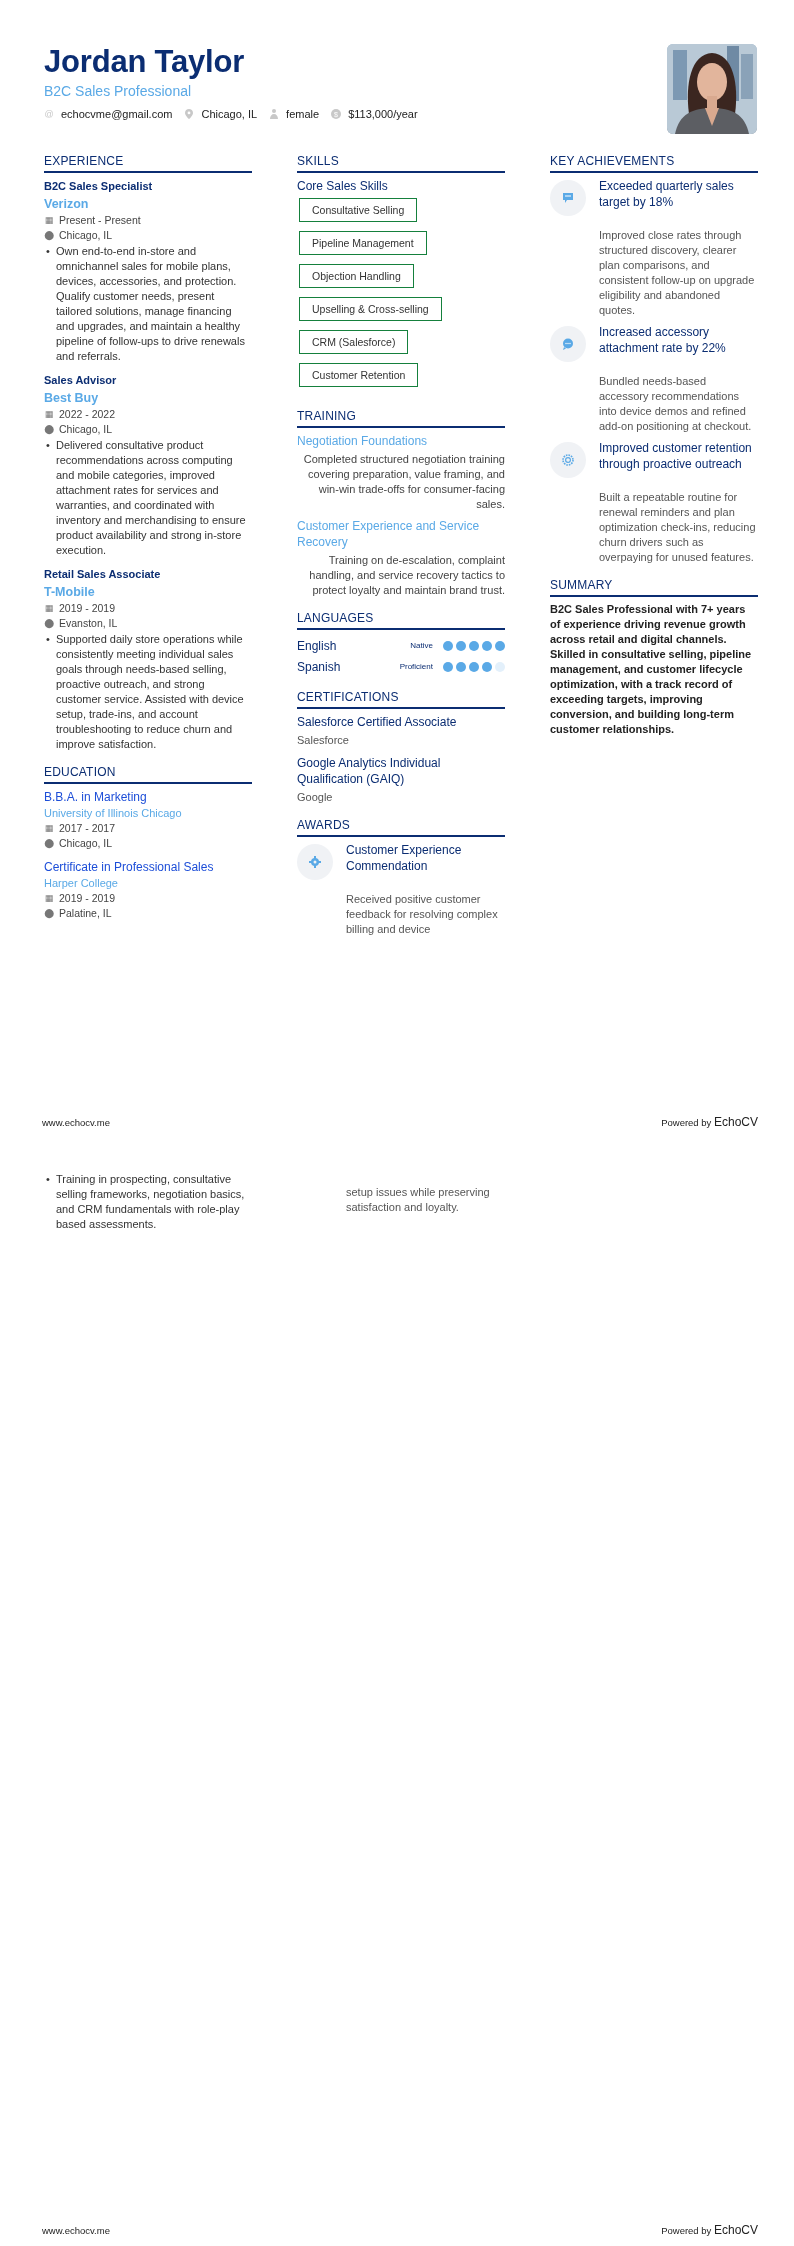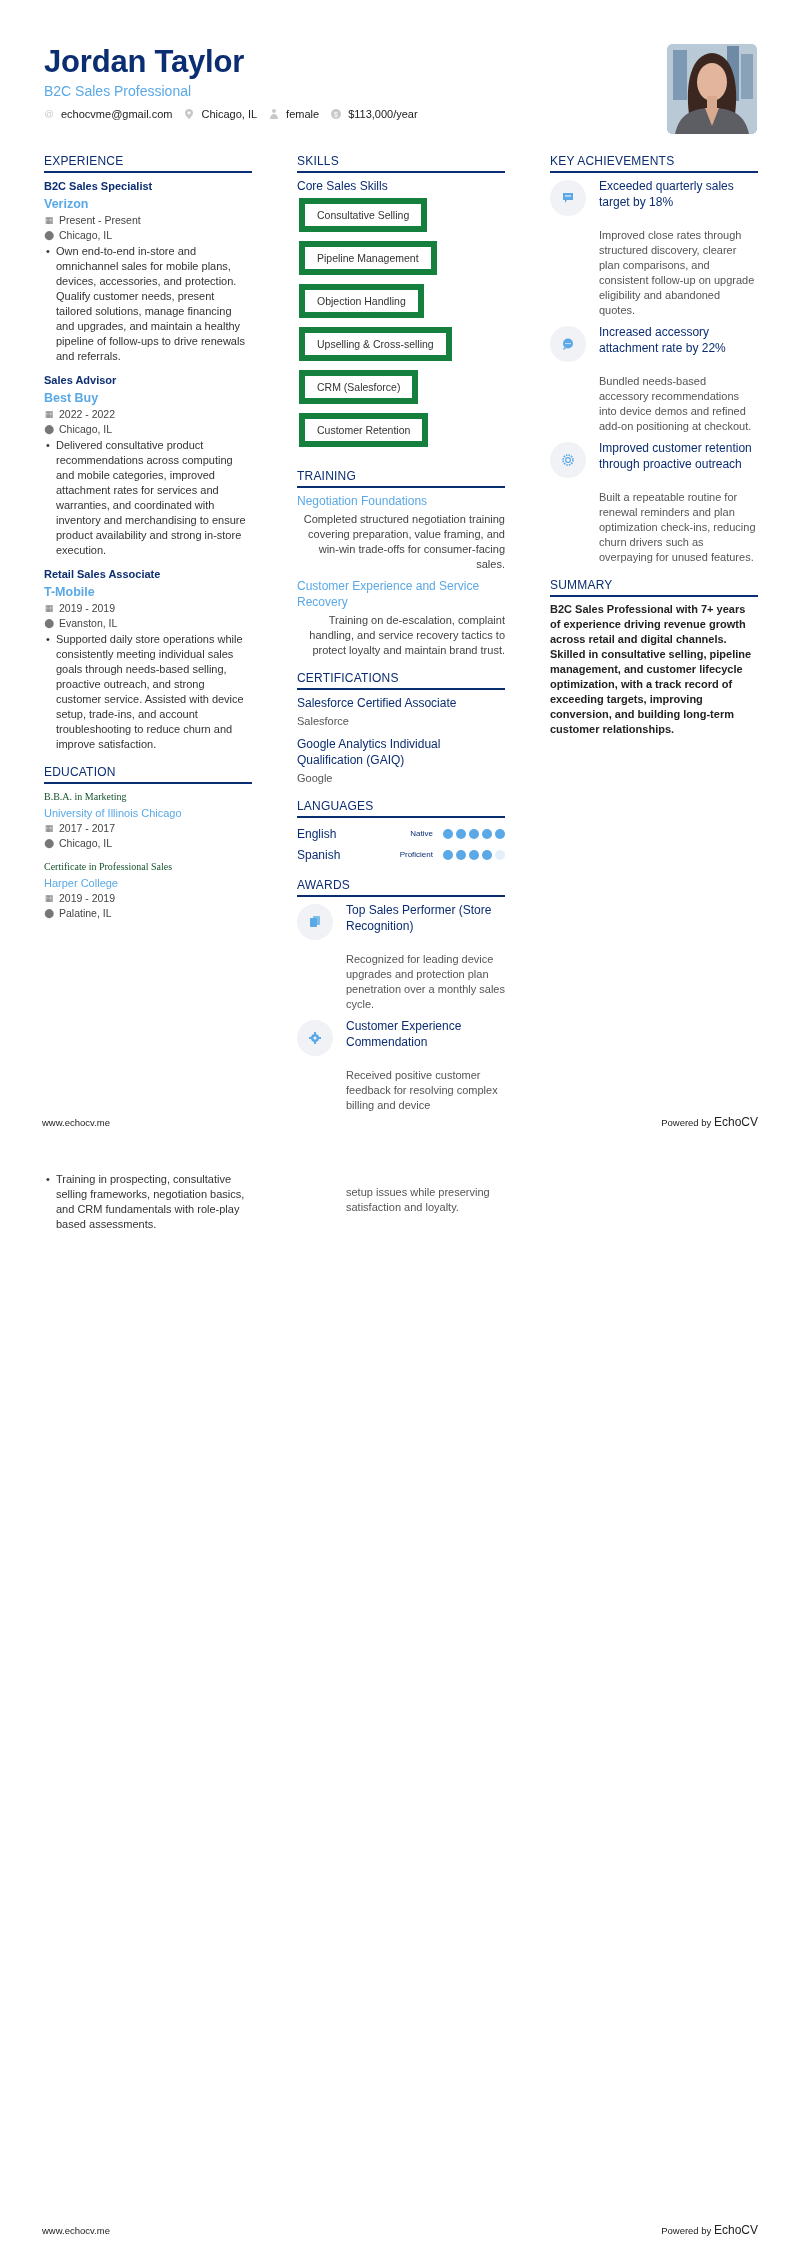--- a/index.html
+++ b/index.html
@@ -27,26 +27,26 @@
   .section { margin-bottom: 14px; }
 
   .job-title { font-size: 11px; font-weight: bold; color: #0b2d72; line-height: 16px; }
   .job-company { font-size: 12.5px; color: #5aa9e6; line-height: 17px; margin-top: 2px; font-weight: bold; }
   .meta { font-size: 10.5px; color: #444; line-height: 15px; display: flex; align-items: center; }
   .meta .ic { width: 10px; color: #777; font-size: 9px; margin-right: 5px; display: inline-block; text-align: center; }
   .bullet { font-size: 11px; color: #333; line-height: 15px; padding-left: 12px; position: relative; margin-top: 1px; }
   .bullet::before { content: "•"; position: absolute; left: 2px; top: 0; color: #333; }
   .entry { margin-bottom: 8px; }
 
-  .edu-title { font-size: 10px; color: #14532d; line-height: 16px; font-family: Liberation Serif, serif; }
+  .edu-title { font-size: 12px; color: #1d4ed8; line-height: 16px; }
   .edu-school { font-size: 11px; color: #5aa9e6; line-height: 15px; margin-top: 1px; }
 
   .skill-cat { font-size: 12px; color: #0b2d72; line-height: 16px; margin-bottom: 4px; }
   .chips { display: flex; flex-direction: column; align-items: flex-start; }
-  .chip { border: 6px solid #15803d; font-size: 10.5px; color: #333; padding: 4px 12px; margin: 0 0 9px 2px; line-height: 14px; background: #fff; }
+  .chip { border: 1px solid #15803d; font-size: 10.5px; color: #333; padding: 4px 12px; margin: 0 0 9px 2px; line-height: 14px; background: #fff; }
 
   .tr-title { font-size: 12px; color: #5aa9e6; line-height: 16px; }
   .tr-desc { font-size: 11px; color: #444; line-height: 15px; margin-top: 3px; margin-bottom: 6px; text-align: right; }
 
   .cert-title { font-size: 12px; color: #0b2d72; line-height: 16px; }
   .cert-org { font-size: 11px; color: #555; line-height: 15px; margin-top: 3px; margin-bottom: 7px; }
 
   .lang-row { display: flex; align-items: center; justify-content: space-between; height: 21px; }
   .lang-name { font-size: 12px; color: #0b2d72; }
   .lang-right { display: flex; align-items: center; }
@@ -218,67 +218,55 @@
 
     <div class="section">
       <div class="sec-title">TRAINING</div>
       <div class="tr-title">Negotiation Foundations</div>
       <div class="tr-desc">Completed structured negotiation training covering preparation, value framing, and win-win trade-offs for consumer-facing sales.</div>
       <div class="tr-title">Customer Experience and Service Recovery</div>
       <div class="tr-desc">Training on de-escalation, complaint handling, and service recovery tactics to protect loyalty and maintain brand trust.</div>
     </div>
 
     <div class="section">
+      <div class="sec-title">LANGUAGES</div>
+      <div class="lang-row">
+        <span class="lang-name">English</span>
+        <span class="lang-right">
+          <span class="lang-level">Native</span>
+          <span class="dot"></span>
+          <span class="dot"></span>
+          <span class="dot"></span>
+          <span class="dot"></span>
+          <span class="dot"></span>
+        </span>
+      </div>
+      <div class="lang-row">
+        <span class="lang-name">Spanish</span>
+        <span class="lang-right">
+          <span class="lang-level">Proficient</span>
+          <span class="dot"></span>
+          <span class="dot"></span>
+          <span class="dot"></span>
+          <span class="dot"></span>
+          <span class="dot off"></span>
+        </span>
+      </div>
+    </div>
+
+    <div class="section">
       <div class="sec-title">CERTIFICATIONS</div>
       <div class="cert-title">Salesforce Certified Associate</div>
       <div class="cert-org">Salesforce</div>
       <div class="cert-title">Google Analytics Individual Qualification (GAIQ)</div>
       <div class="cert-org">Google</div>
     </div>
 
     <div class="section">
-      <div class="sec-title">LANGUAGES</div>
-      <div class="lang-row">
-        <span class="lang-name">English</span>
-        <span class="lang-right">
-          <span class="lang-level">Native</span>
-          <span class="dot"></span>
-          <span class="dot"></span>
-          <span class="dot"></span>
-          <span class="dot"></span>
-          <span class="dot"></span>
-        </span>
-      </div>
-      <div class="lang-row">
-        <span class="lang-name">Spanish</span>
-        <span class="lang-right">
-          <span class="lang-level">Proficient</span>
-          <span class="dot"></span>
-          <span class="dot"></span>
-          <span class="dot"></span>
-          <span class="dot"></span>
-          <span class="dot off"></span>
-        </span>
-      </div>
-    </div>
-
-    <div class="section">
       <div class="sec-title">AWARDS</div>
-      <div class="iconrow">
-        <div class="icircle">
-          <svg width="11" height="12" viewBox="0 0 11 12">
-              <rect x="0" y="2" width="7" height="9" rx="1" fill="#5aa9e6"></rect>
-              <rect x="3" y="0" width="7" height="9" rx="1" fill="#5aa9e6" opacity="0.75"></rect>
-            </svg>
-        </div>
-        <div class="ibody">
-          <div class="i-title">Top Sales Performer (Store Recognition)</div>
-          <div class="i-desc">Recognized for leading device upgrades and protection plan penetration over a monthly sales cycle.</div>
-        </div>
-      </div>
       <div class="iconrow">
         <div class="icircle">
           <svg width="12" height="12" viewBox="0 0 12 12">
               <circle cx="6" cy="6" r="4" fill="#5aa9e6"></circle>
               <circle cx="6" cy="6" r="1.5" fill="#f0f2f5"></circle>
               <g fill="#5aa9e6">
                 <rect x="5" y="0" width="2" height="3"></rect>
                 <rect x="5" y="9" width="2" height="3"></rect>
                 <rect x="0" y="5" width="3" height="2"></rect>
                 <rect x="9" y="5" width="3" height="2"></rect>

